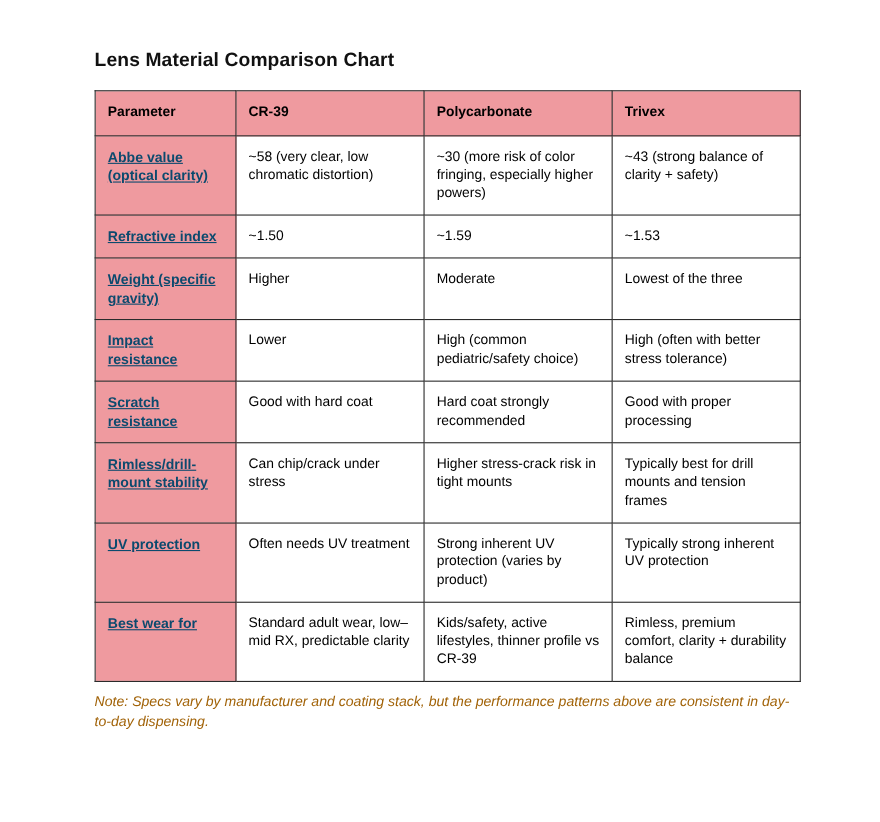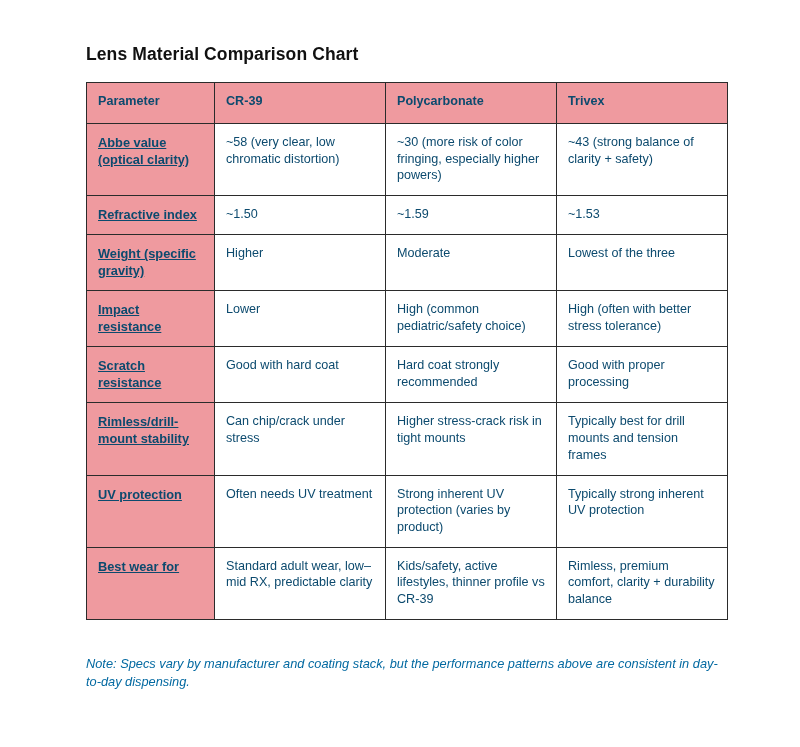--- a/index.html
+++ b/index.html
@@ -30,21 +30,21 @@
     width: 642px;
     table-layout: fixed;
     background: #ffffff;
   }
   table.comparison td, table.comparison th {
     border: 1px solid #2b2b2b;
     vertical-align: top;
     padding: 10px 11px 11px 11px;
     font-size: 12.6px;
     line-height: 1.33;
-    color: #0c4a6e;
+    color: #000000;
     text-align: left;
   }
   thead th {
     background: #ef9a9f;
     color: #111111;
     font-weight: bold;
     text-align: center;
     font-size: 13px;
     padding-top: 9px;
     padding-bottom: 9px;
@@ -54,25 +54,25 @@
     background: #ef9a9f;
     color: #0c4a6e;
     font-weight: bold;
     font-size: 12.8px;
     width: 128px;
     text-decoration: underline;
   }
   col.c-param { width: 128px; }
   col.c-data { width: 171px; }
   .note {
-    margin-top: 35px;
+    margin-top: 9px;
     width: 640px;
     font-size: 12.8px;
     font-style: italic;
-    color: #0369a1;
+    color: #a16207;
     line-height: 1.42;
   }
 </style>
 </head>
 <body>
 
 <div class="page">
 
   <h1 class="doc-title">Lens Material Comparison Chart</h1>
 

